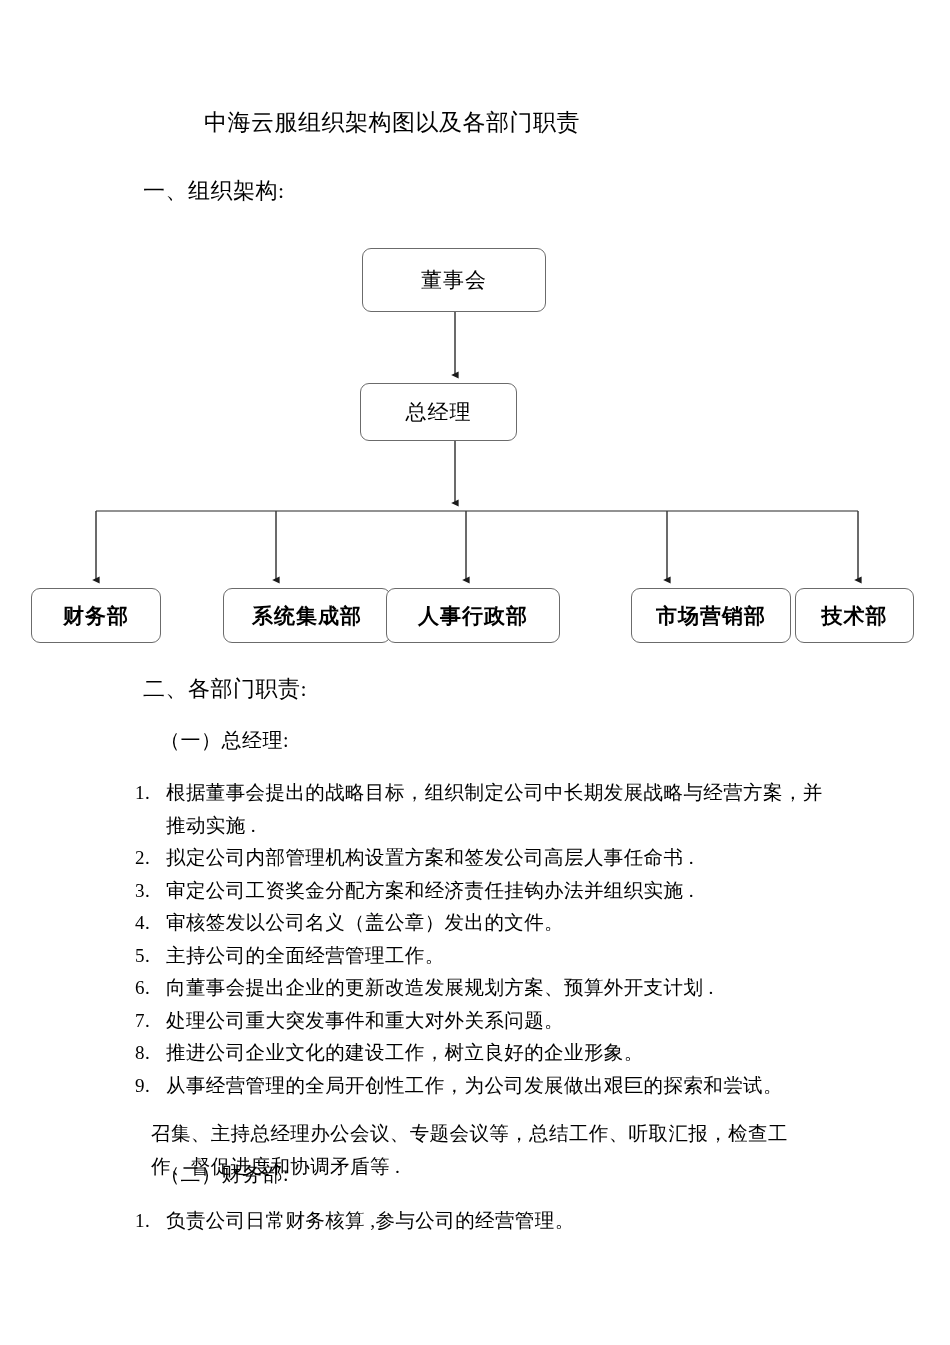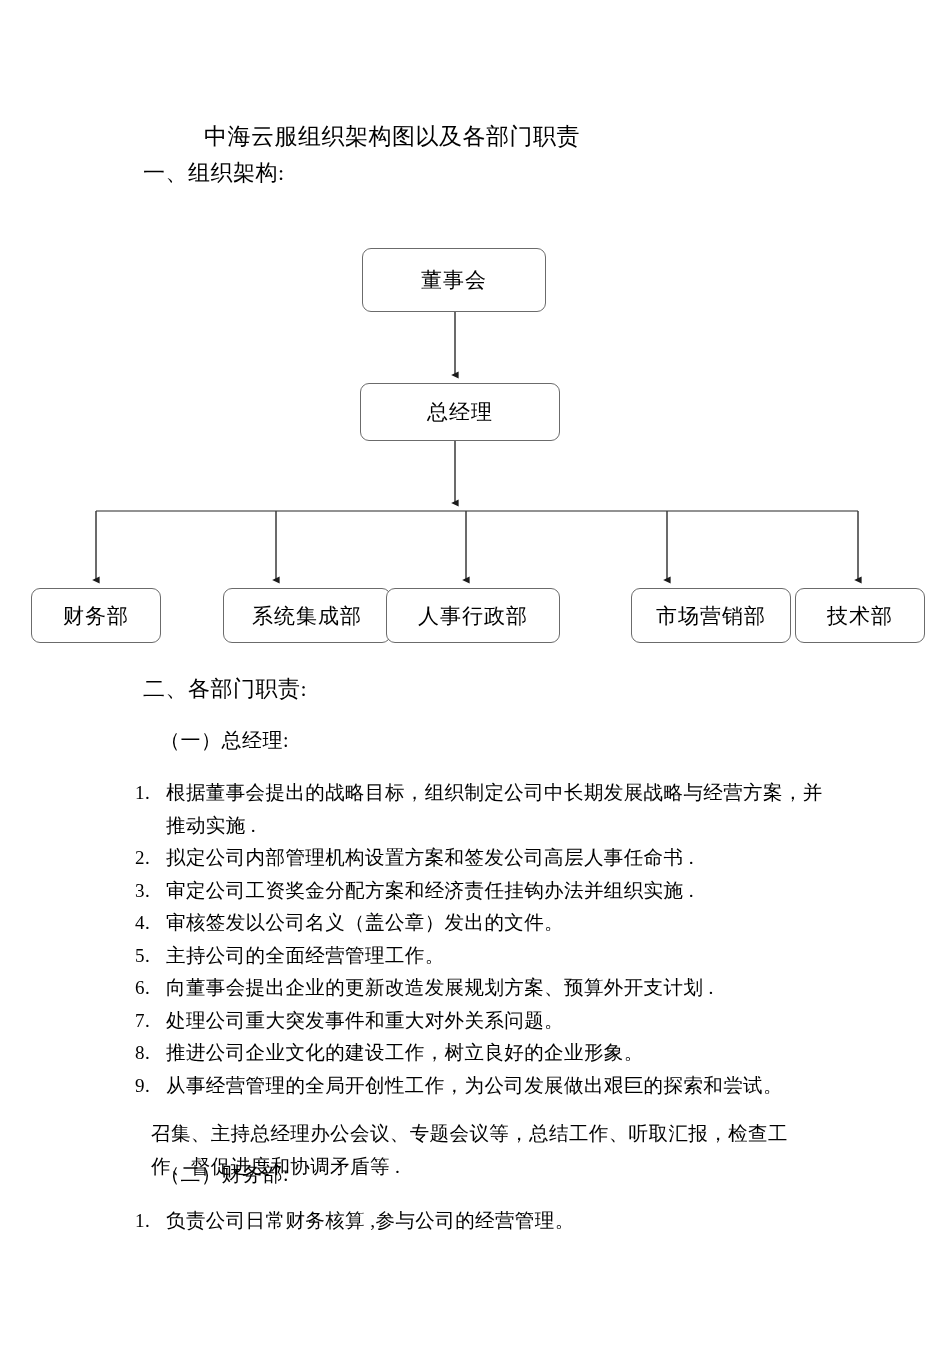--- a/index.html
+++ b/index.html
@@ -19,21 +19,21 @@
     height: 1345px;
     margin: 0 auto;
     background: #ffffff;
     overflow: hidden;
   }
 
   
   .doc-title {
     position: absolute;
     left: 0;
-    top: 122px;
+    top: 108px;
     width: 784px;
     text-align: center;
     font-size: 23px;
     line-height: 30px;
     letter-spacing: 0.5px;
     font-weight: 400;
   }
   .section-heading {
     position: absolute;
     left: 143px;
@@ -45,21 +45,21 @@
   }
   .sub-heading {
     position: absolute;
     left: 160px;
     font-size: 20px;
     line-height: 28px;
     letter-spacing: 0.5px;
     font-weight: 400;
     white-space: nowrap;
   }
-  #heading-org     { top: 159px; }
+  #heading-org     { top: 177px; }
   #heading-duties  { top: 675px; }
   #heading-gm      { top: 726px; }
   #heading-finance { top: 1160px; }
 
   
   .orgchart {
     position: absolute;
     left: 0;
     top: 0;
     width: 950px;
@@ -73,28 +73,28 @@
     background: #ffffff;
     display: flex;
     align-items: center;
     justify-content: center;
     font-size: 21px;
     letter-spacing: 1px;
     color: #000000;
     text-align: center;
   }
   .node.board { left: 362px; top: 248px; width: 184px; height: 64px; }
-  .node.gm    { left: 360px; top: 383px; width: 200px; height: 58px; }
-
-  .node.dept { top: 588px; height: 55px; font-size: 21px; }
+  .node.gm    { left: 360px; top: 383px; width: 157px; height: 58px; }
+
+  .node.dept { top: 588px; height: 55px; font-size: 21px; font-weight: bold; }
   .dept-0 { left: 31px;  width: 130px; }
   .dept-1 { left: 192px; width: 168px; margin-left: 31px; }
   .dept-2 { left: 386px; width: 174px; }
   .dept-3 { left: 588px; width: 160px; margin-left: 43px; }
-  .dept-4 { left: 795px; width: 130px; }
+  .dept-4 { left: 795px; width: 119px; }
 
   .orgchart svg {
     position: absolute;
     left: 0;
     top: 0;
     width: 950px;
     height: 660px;
     overflow: visible;
   }
 

